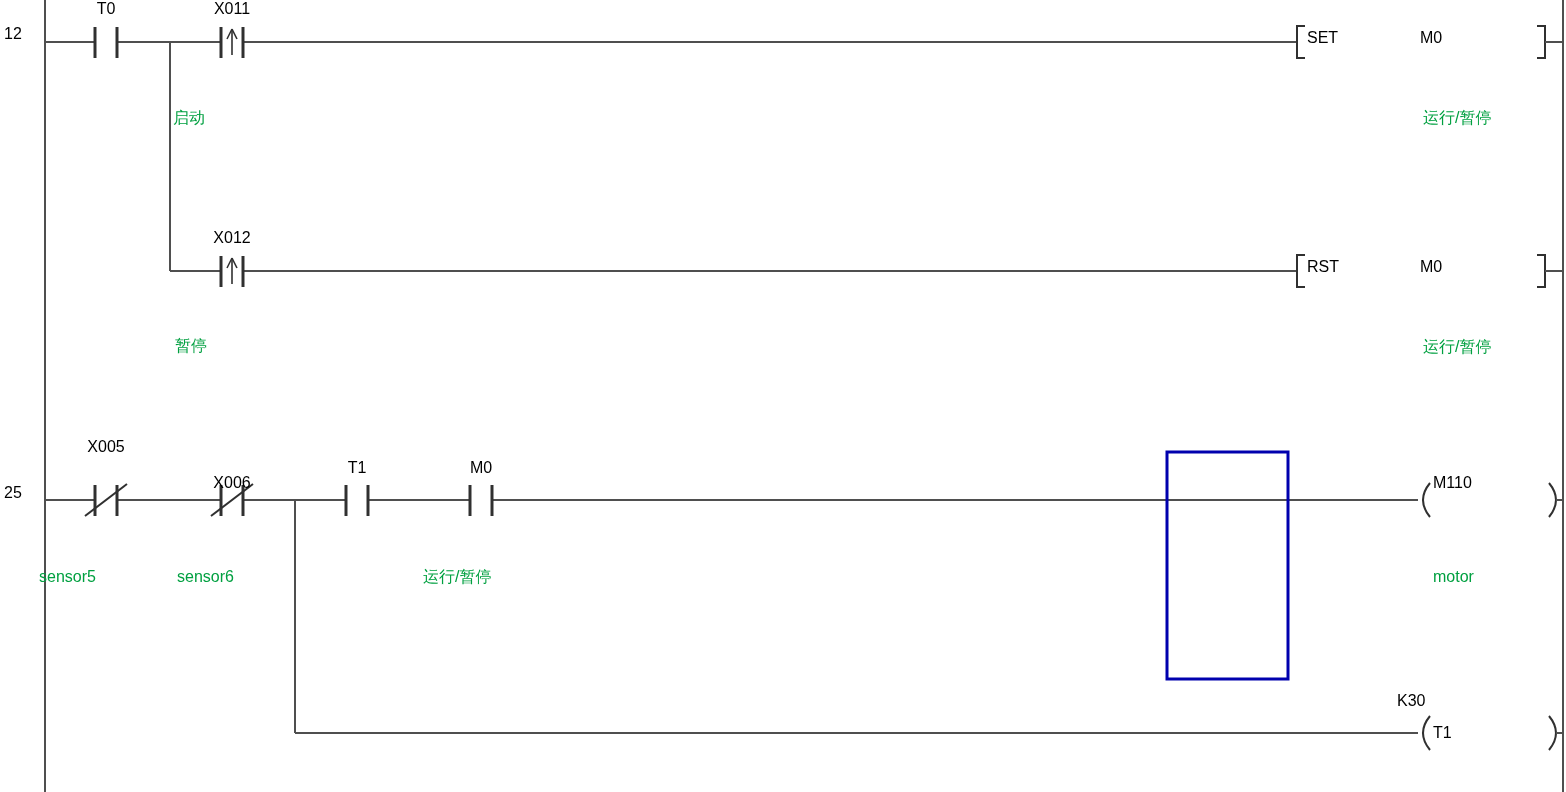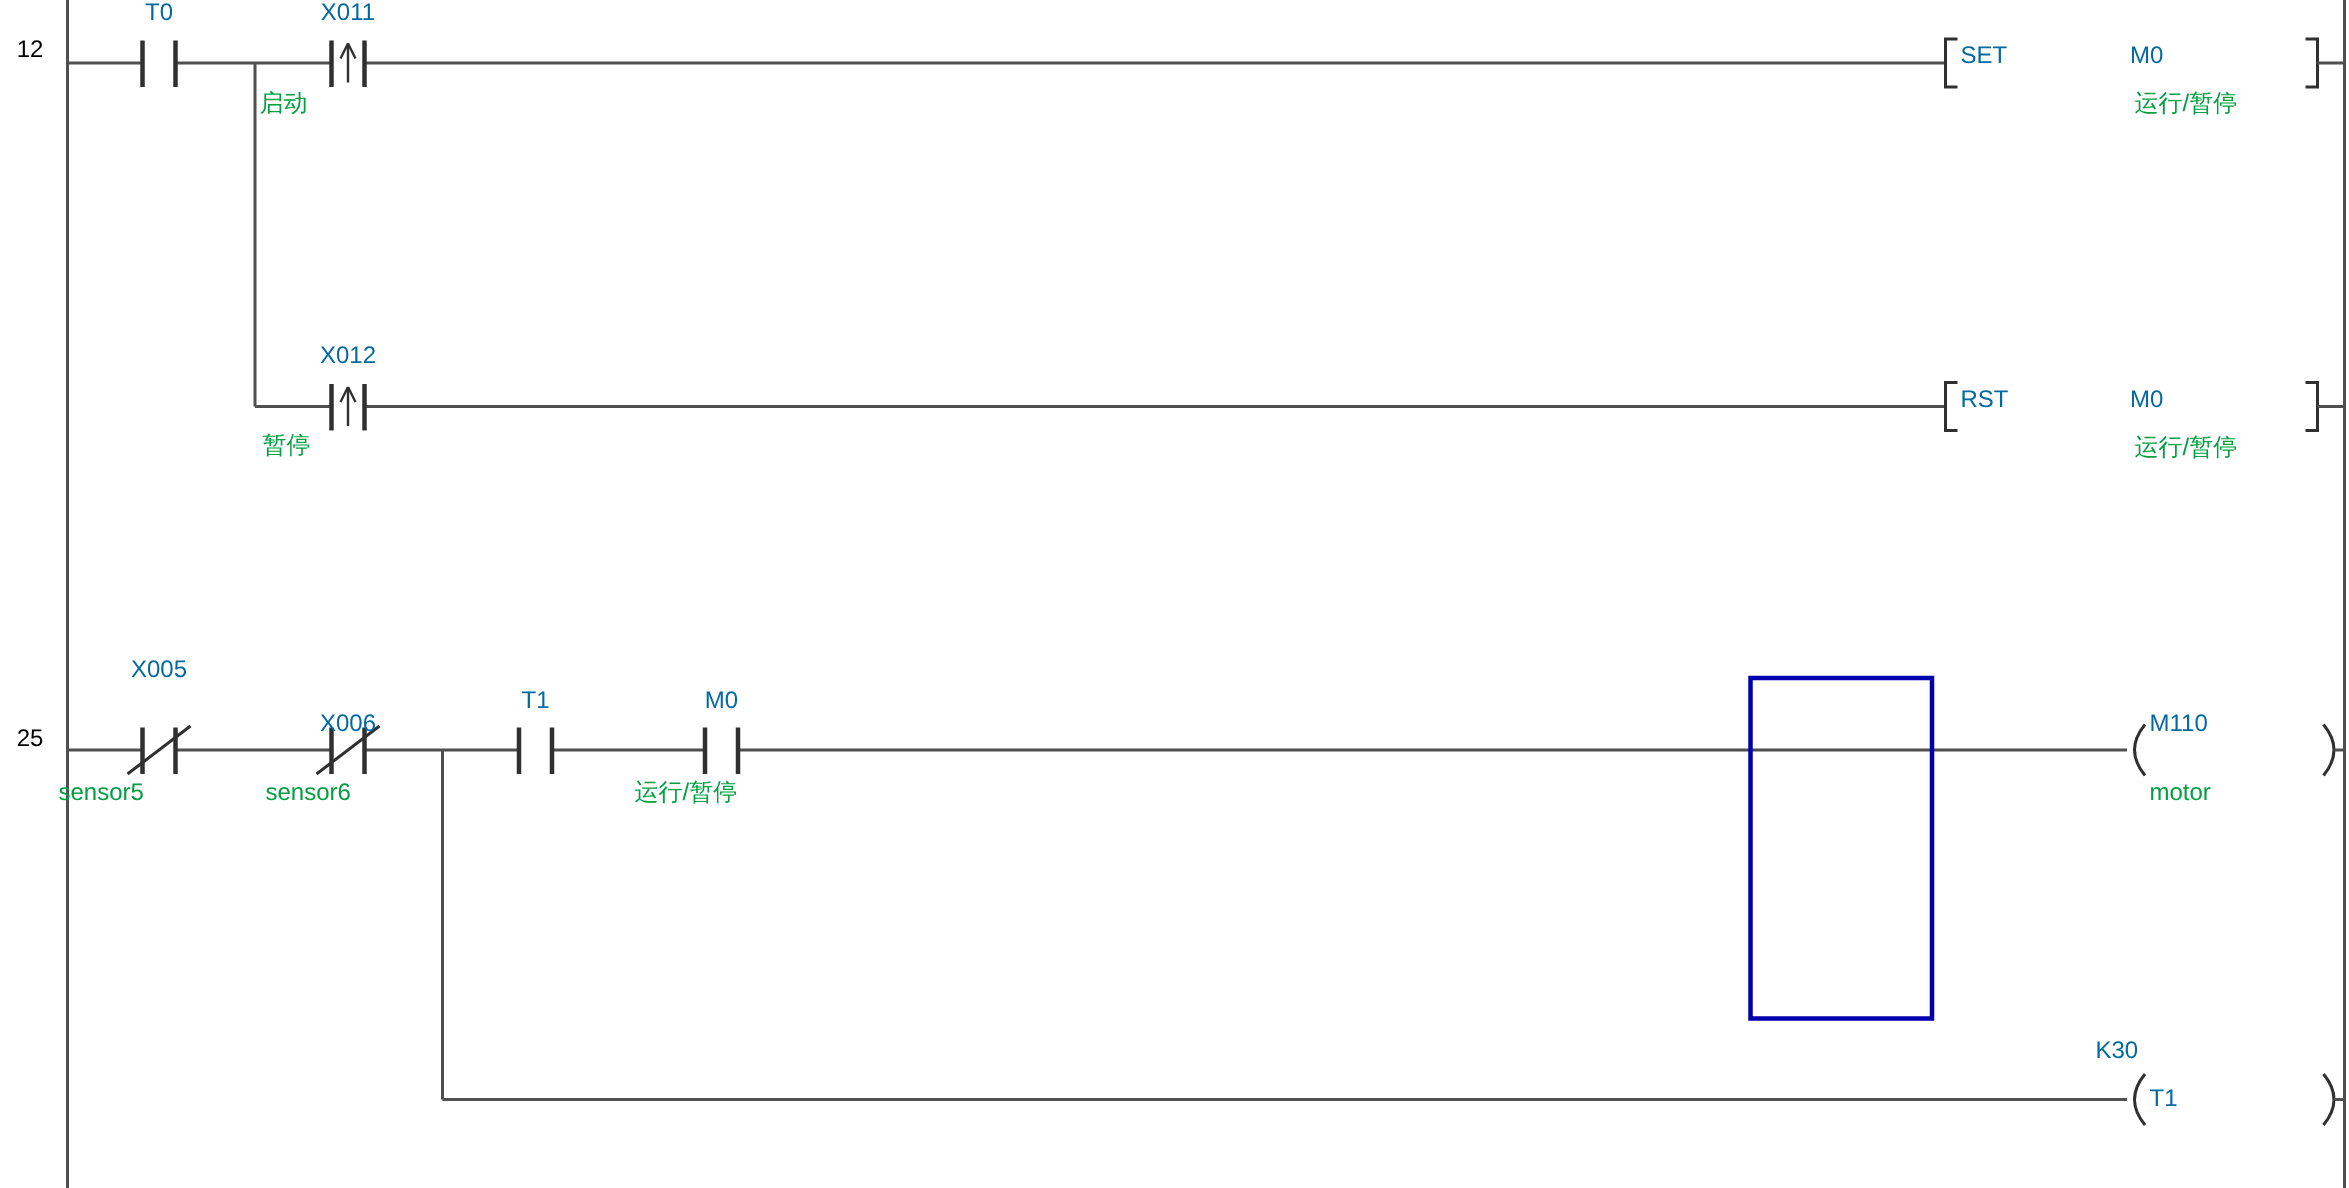--- a/index.html
+++ b/index.html
@@ -4,24 +4,24 @@
 <style>
   html,body{margin:0;padding:0;background:#fff;}
   .canvas{position:relative;width:1566px;height:792px;background:var(--background,#fff);
           overflow:hidden;font-family:"Liberation Sans",sans-serif;}
   .canvas svg{position:absolute;left:0;top:0;}
   .wire{stroke:var(--wire,#4f4f4f);stroke-width:2;fill:none;}
   .bar{stroke:var(--symbol,#303030);stroke-width:3;fill:none;}
   .sym{stroke:var(--symbol,#303030);stroke-width:2;fill:none;}
   .arrow{stroke:var(--symbol,#303030);stroke-width:1.6;fill:none;}
   .cursor{stroke:var(--cursor,#0000AE);stroke-width:3;fill:none;}
-  .txt{position:absolute;font-size:16px;line-height:17px;white-space:nowrap;color:#0369a1;}
+  .txt{position:absolute;font-size:16px;line-height:17px;white-space:nowrap;color:#000000;}
   .ctr{transform:translateX(-50%);}
-  .cmt{color:var(--comment,#00A040);}
-  .rnum{position:absolute;width:32px;left:4px;text-align:center;font-size:16px;line-height:17px;color:#000;}
+  .cmt{color:var(--comment,#00A040);margin-top:48px;}
+  .rnum{position:absolute;width:32px;left:4px;text-align:left;font-size:16px;line-height:17px;color:#000;}
 </style>
 </head>
 <body>
 
 <div class="canvas">
 
   <svg width="1566" height="792" viewBox="0 0 1566 792">
 
     <g>
       <line class="wire" x1="45" y1="0" x2="45" y2="792"></line>

